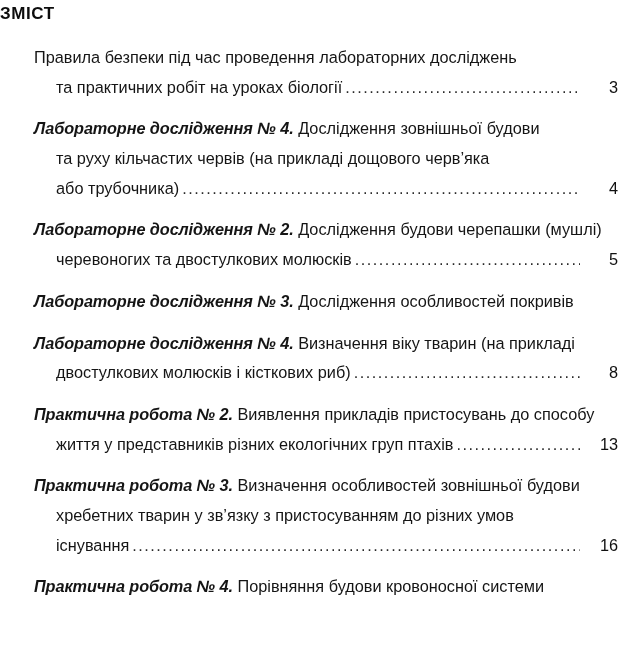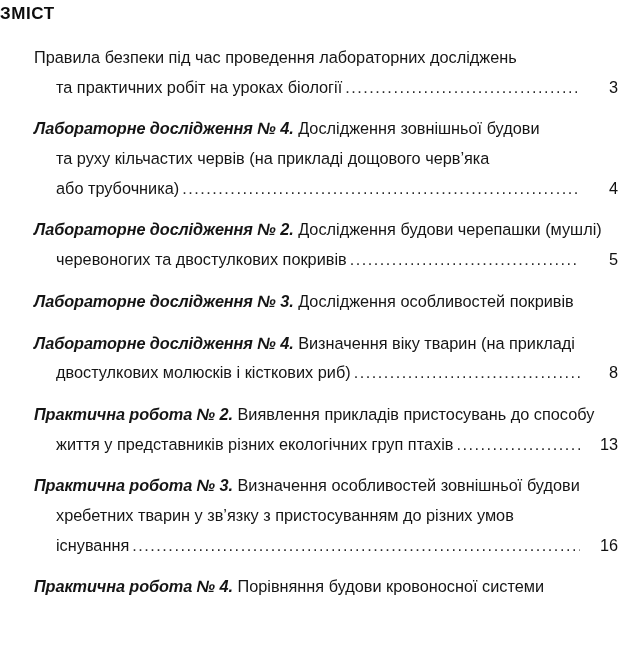--- a/index.html
+++ b/index.html
@@ -141,21 +141,21 @@
         </div>
       </div>
       <div class="entry">
         <div class="line first">
           <div class="lineflow">
             <span class="txt"><span class="ital">Лабораторне дослідження № 2.</span> <span class="reg">Дослідження будови черепашки (мушлі)</span></span>
           </div>
         </div>
         <div class="line cont">
           <div class="lineflow">
-            <span class="txt"><span class="reg">черевоногих та двостулкових покривів</span></span>
+            <span class="txt"><span class="reg">черевоногих та двостулкових молюсків</span></span>
             <span class="dots"></span>
             <span class="pnum">5</span>
           </div>
         </div>
       </div>
       <div class="entry">
         <div class="line first">
           <div class="lineflow">
             <span class="txt"><span class="ital">Лабораторне дослідження № 3.</span> <span class="reg">Дослідження особливостей покривів</span></span>
           </div>

